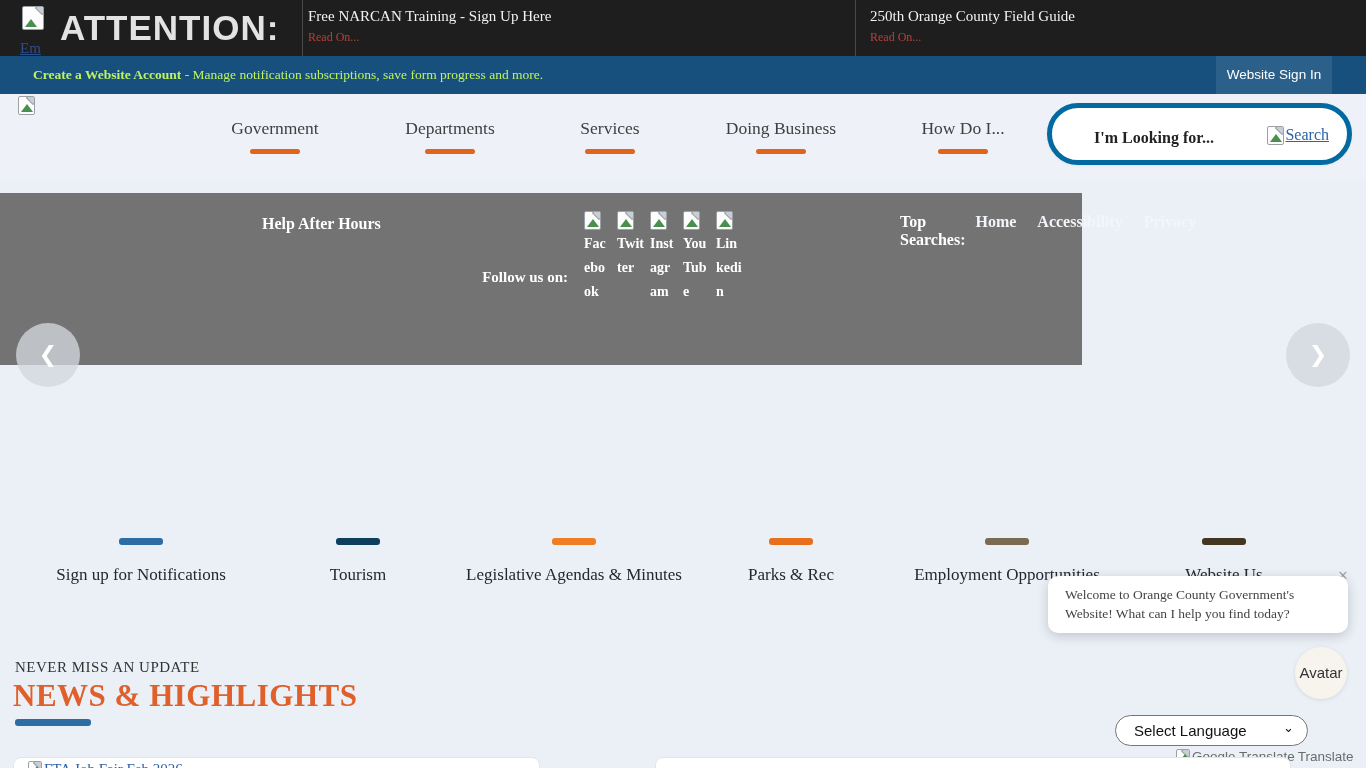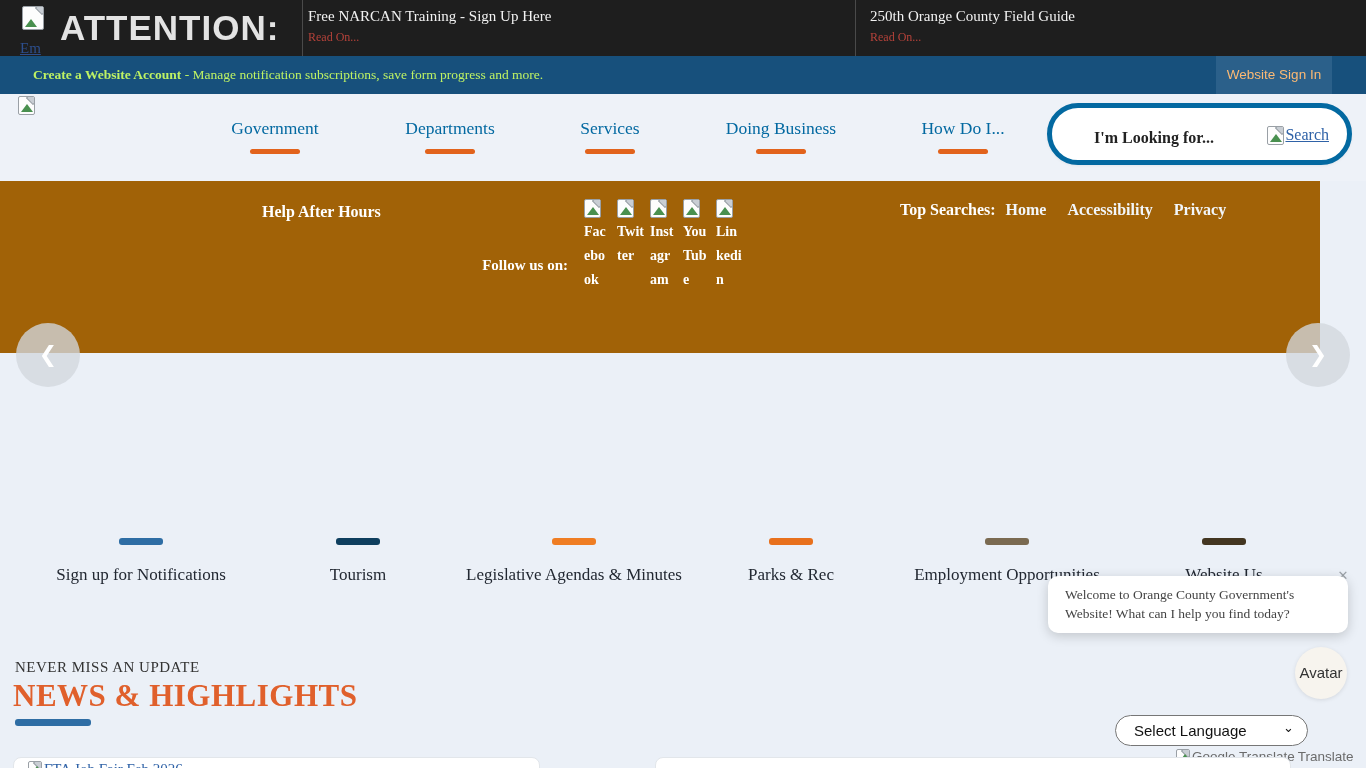--- a/index.html
+++ b/index.html
@@ -26,41 +26,41 @@
   .tb-divider { position:absolute; top:0; width:1px; height:56px; background:#4a4a4a; }
   .news-item { position:absolute; top:8px; }
   .news-title { display:block; color:#f2f2f2; font-size:15px; }
   .news-readon { display:block; margin-top:5px; color:#b5423a; font-size:12px; }
 
   
   #account-bar { position:absolute; left:0; top:56px; width:1366px; height:38px; background:#17507c; }
   #account-text { position:absolute; left:33px; top:0; height:38px; line-height:38px; color:#bef264; font-size:13.5px; }
   #account-text b { font-weight:bold; }
   #signin-btn { position:absolute; left:1216px; top:0; width:116px; height:38px; background:#2b608a;
-                color:#fdba74; font-family:"Liberation Sans",sans-serif; font-size:13.5px;
+                color:#ffffff; font-family:"Liberation Sans",sans-serif; font-size:13.5px;
                 text-align:center; line-height:38px; cursor:pointer; }
 
   
   #navbar { position:absolute; left:0; top:94px; width:1366px; height:87px; background:#eef2f8; }
   #logo-icon { position:absolute; left:18px; top:2px; }
   #logo-text { position:absolute; left:30px; top:1px; width:145px; text-align:center;
                color:#2f62a7; text-decoration:underline; font-size:15.5px; line-height:24px; cursor:pointer; }
   .nav-item { position:absolute; top:24px; text-align:center; cursor:pointer; }
-  .nav-label { display:block; color:#0369a1; font-size:17.5px; }
+  .nav-label { display:block; color:#404040; font-size:17.5px; }
   .nav-underline { display:block; width:50px; height:5px; border-radius:3px; background:#e2631c; margin:10px auto 0; }
   #search-pill { position:absolute; left:1047px; top:9px; width:305px; height:62px; background:#fff;
                  border:5px solid #0369a1; border-radius:31px; box-shadow:0 1px 3px rgba(0,0,0,0.05); }
   #search-input { position:absolute; left:42px; top:14px; width:170px; height:32px; border:none; outline:none;
                   background:transparent; font-family:"Liberation Serif",serif; font-weight:bold; font-size:16px; color:#222; }
   #search-input::placeholder { color:#222; opacity:1; }
   #search-go { position:absolute; right:18px; top:18px; display:flex; align-items:flex-start; cursor:pointer; }
   #search-go .lbl { color:#2f62a7; text-decoration:underline; font-size:16px; margin-left:1px; }
 
   
-  #hero { position:absolute; left:0; top:181px; width:1320px; height:172px; background:#a16207; }
+  #hero { position:absolute; left:0; top:193px; width:1082px; height:172px; background:#737373; }
   #help-hours { position:absolute; left:262px; top:22px; color:#fff; font-weight:bold; font-size:16px; }
   #follow-label { position:absolute; left:455px; top:76px; width:113px; text-align:right;
                   color:#fff; font-weight:bold; font-size:15px; }
   #social-row { position:absolute; left:584px; top:18px; display:flex; }
   .social-col { width:27px; margin-right:6px; cursor:pointer; }
   .social-alt { display:block; margin-top:2px; color:#fff; font-weight:bold; font-size:14px;
                 line-height:1.72; word-break:break-all; }
   #top-searches { position:absolute; left:900px; top:20px; display:flex; color:#fff; font-size:16px; }
   #top-searches .ts-label { font-weight:bold; margin-right:10px; }
   .ts-link { font-weight:bold; margin-right:21px; cursor:pointer; color:#f2f6fa; }

